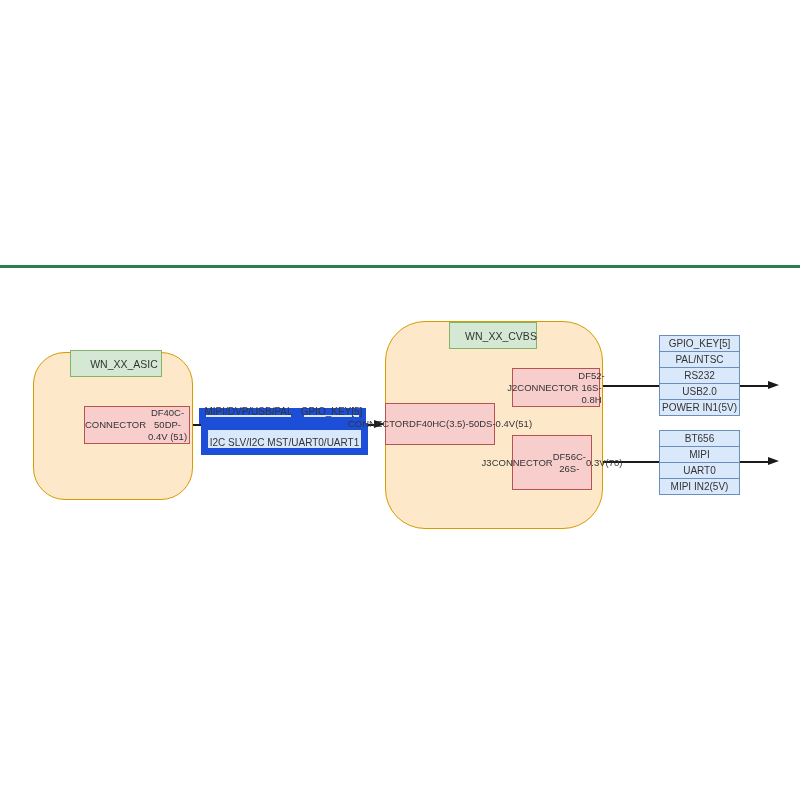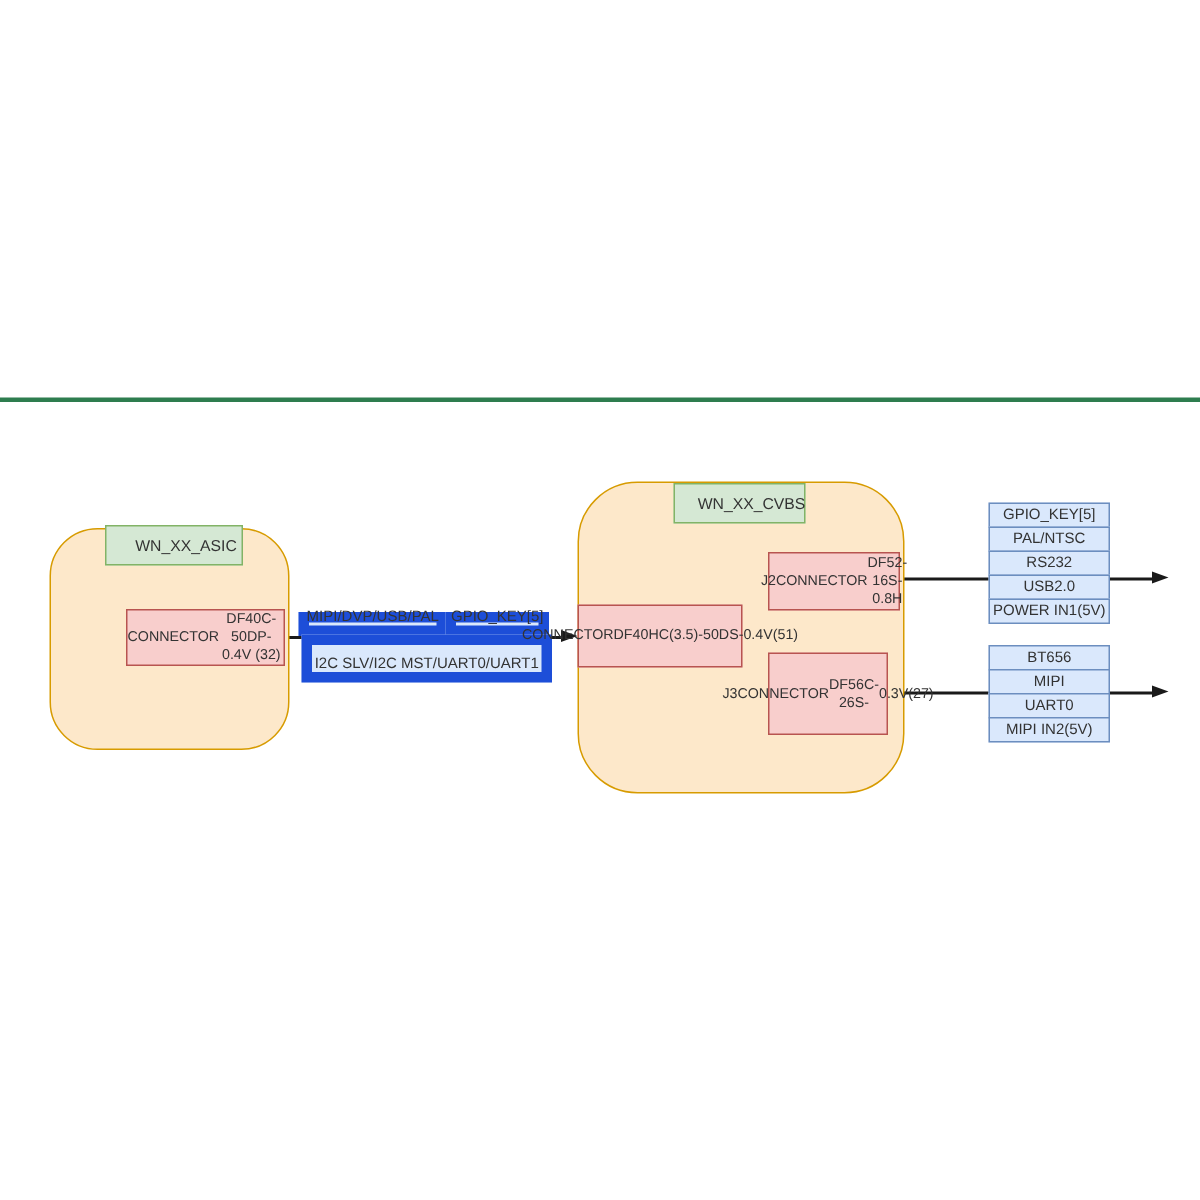--- a/index.html
+++ b/index.html
@@ -69,21 +69,21 @@
 
   <div class="hline" style="left:600px;top:461px;width:168px;"></div>
   <div class="arrowhead" style="left:768px;top:457px;"></div>
 
   <div class="block asic"></div>
   <div class="greenlabel asic">
     <span class="txt">WN_XX_ASIC</span>
   </div>
   <div class="pinkbox pink-asic-conn">
     <span class="txt">CONNECTOR</span>
-    <span class="txt">DF40C-50DP-0.4V (32)</span>
+    <span class="txt">DF40C-50DP-0.4V (51)</span>
   </div>
 
   <div class="bluebox bus-a">
     <span class="txt">MIPI/DVP/USB/PAL</span>
   </div>
   <div class="bluebox bus-b">
     <span class="txt">GPIO_KEY[5]</span>
   </div>
   <div class="bluebox bus-c">
     <span class="txt">I2C SLV/I2C MST/UART0/UART1</span>
@@ -100,21 +100,21 @@
   </div>
   <div class="pinkbox pink-j2">
     <span class="txt">J2</span>
     <span class="txt">CONNECTOR</span>
     <span class="txt">DF52-16S-0.8H</span>
   </div>
   <div class="pinkbox pink-j3">
     <span class="txt">J3</span>
     <span class="txt">CONNECTOR</span>
     <span class="txt">DF56C-26S-</span>
-    <span class="txt">0.3V(27)</span>
+    <span class="txt">0.3V(70)</span>
   </div>
 
   <div class="stack top">
     <div class="row">
         <span>GPIO_KEY[5]</span>
       </div>
     <div class="row">
         <span>PAL/NTSC</span>
       </div>
     <div class="row">

